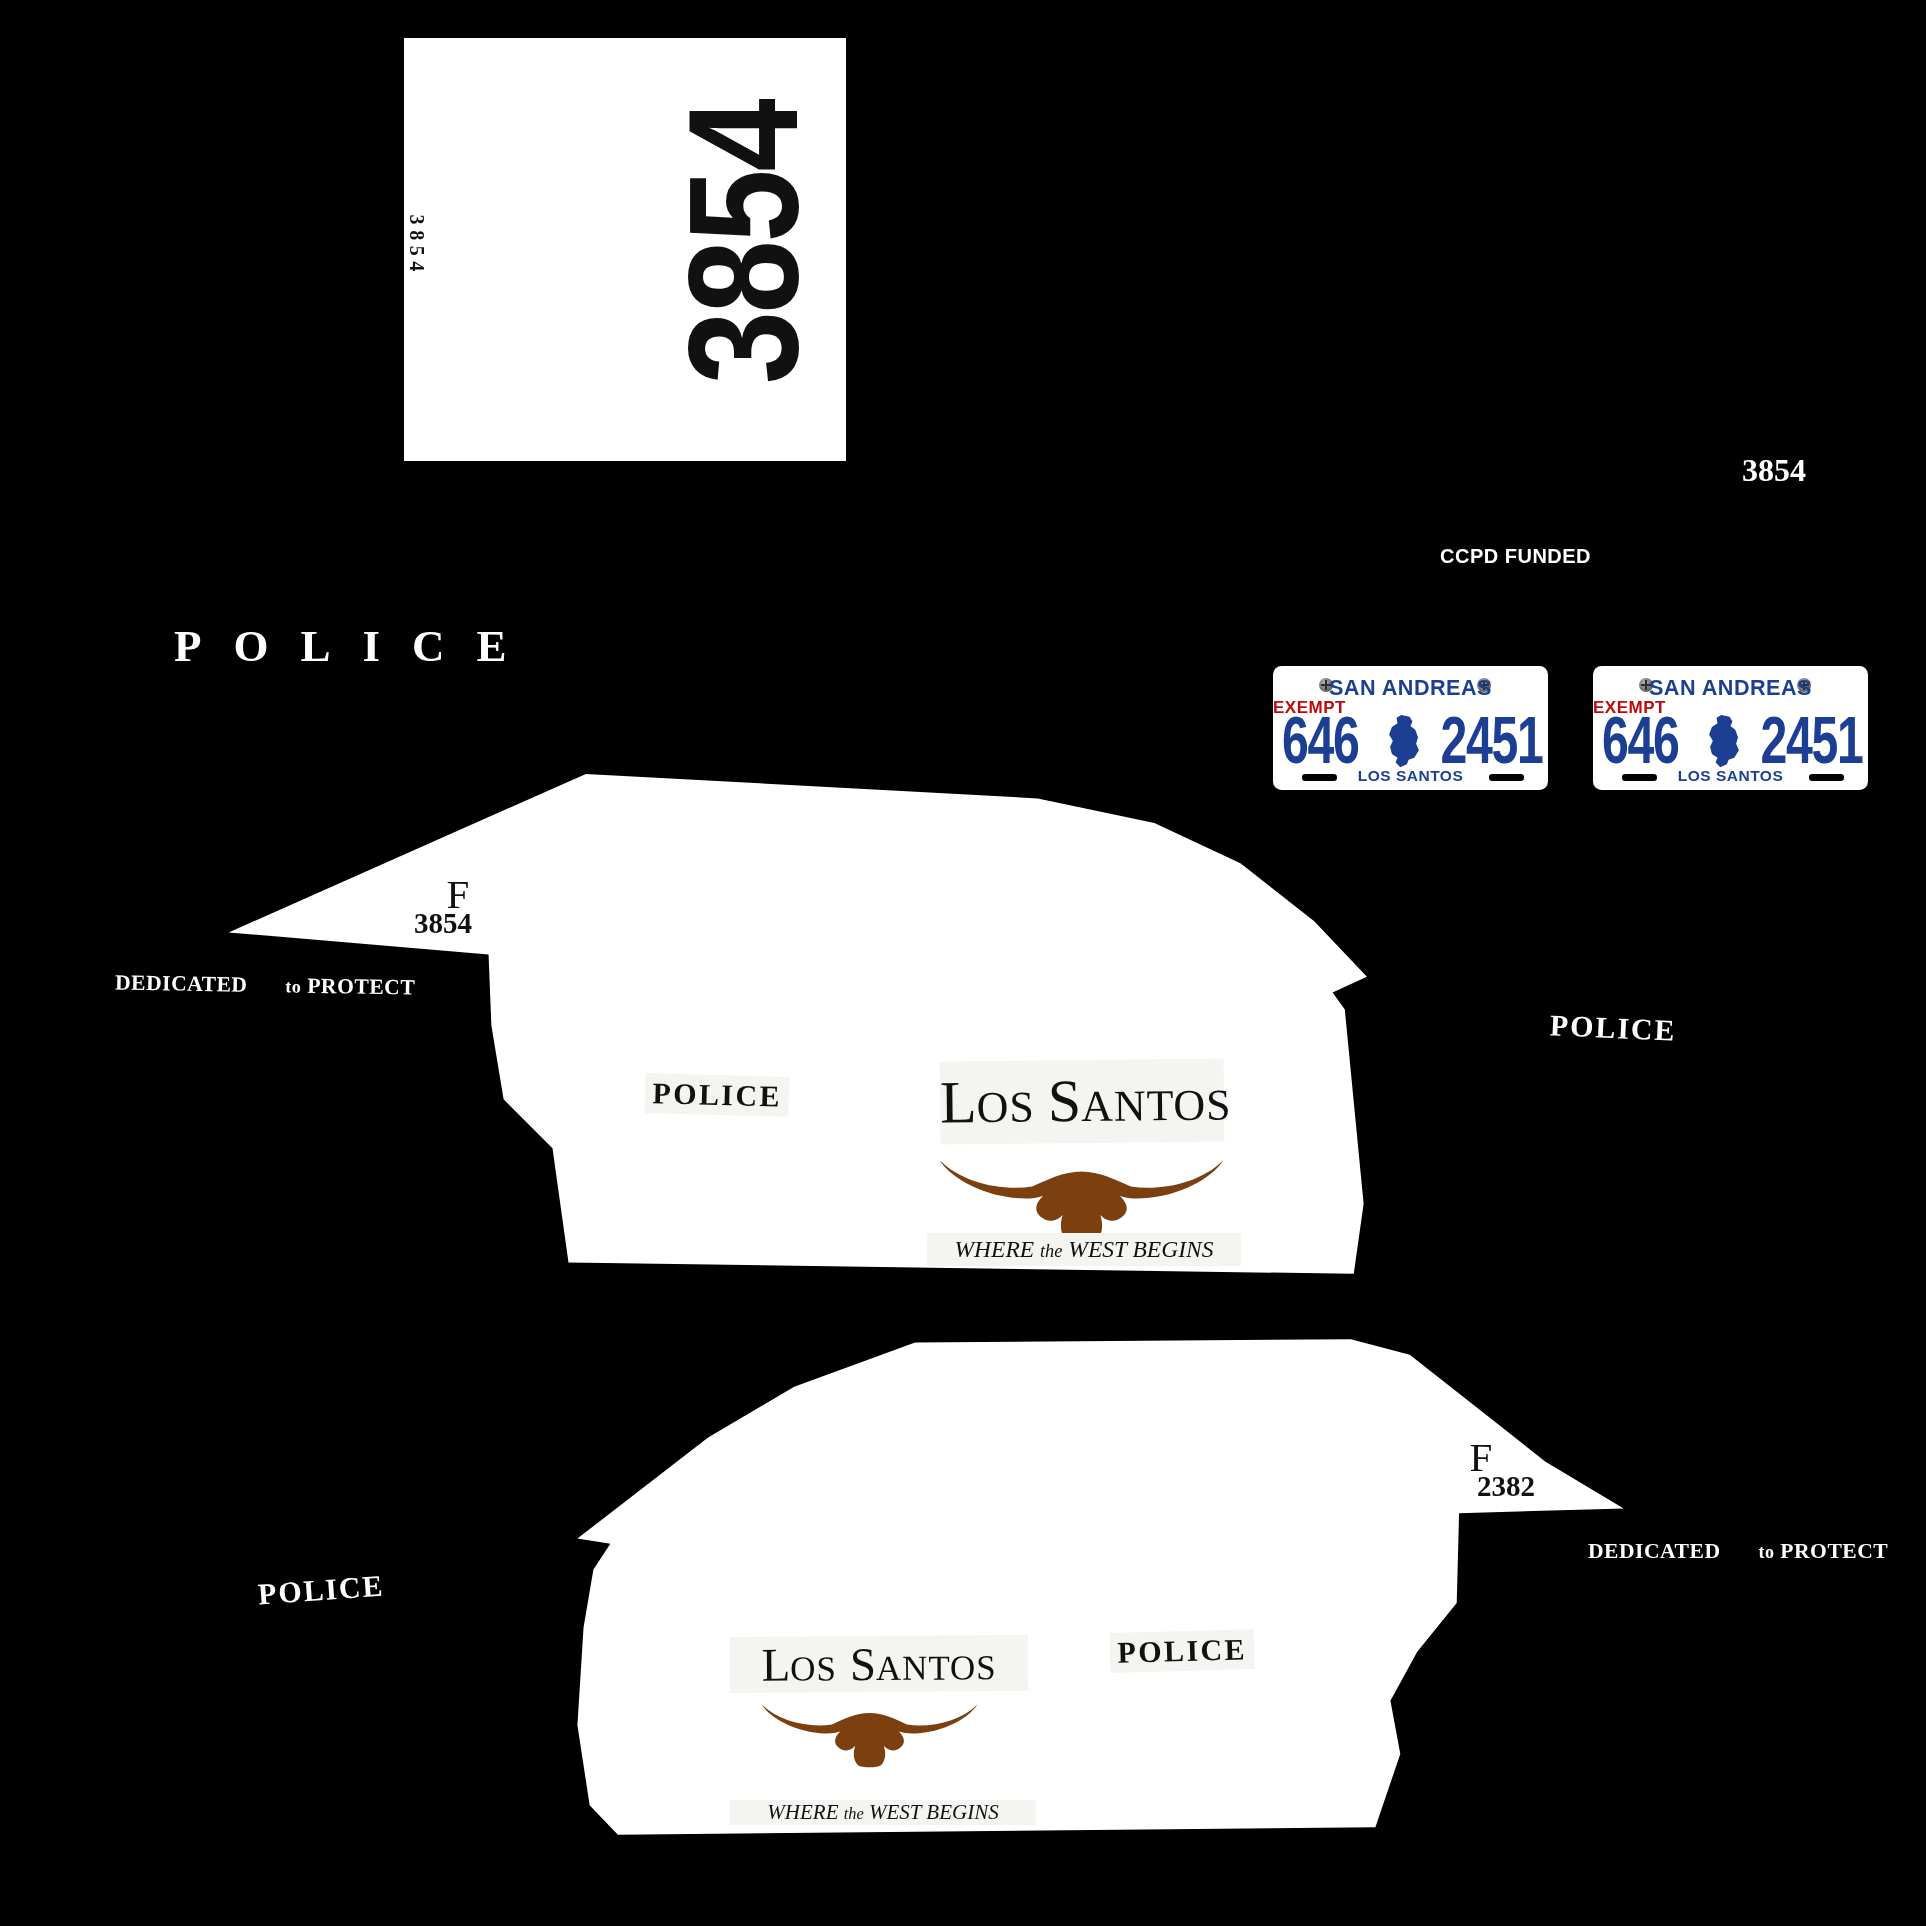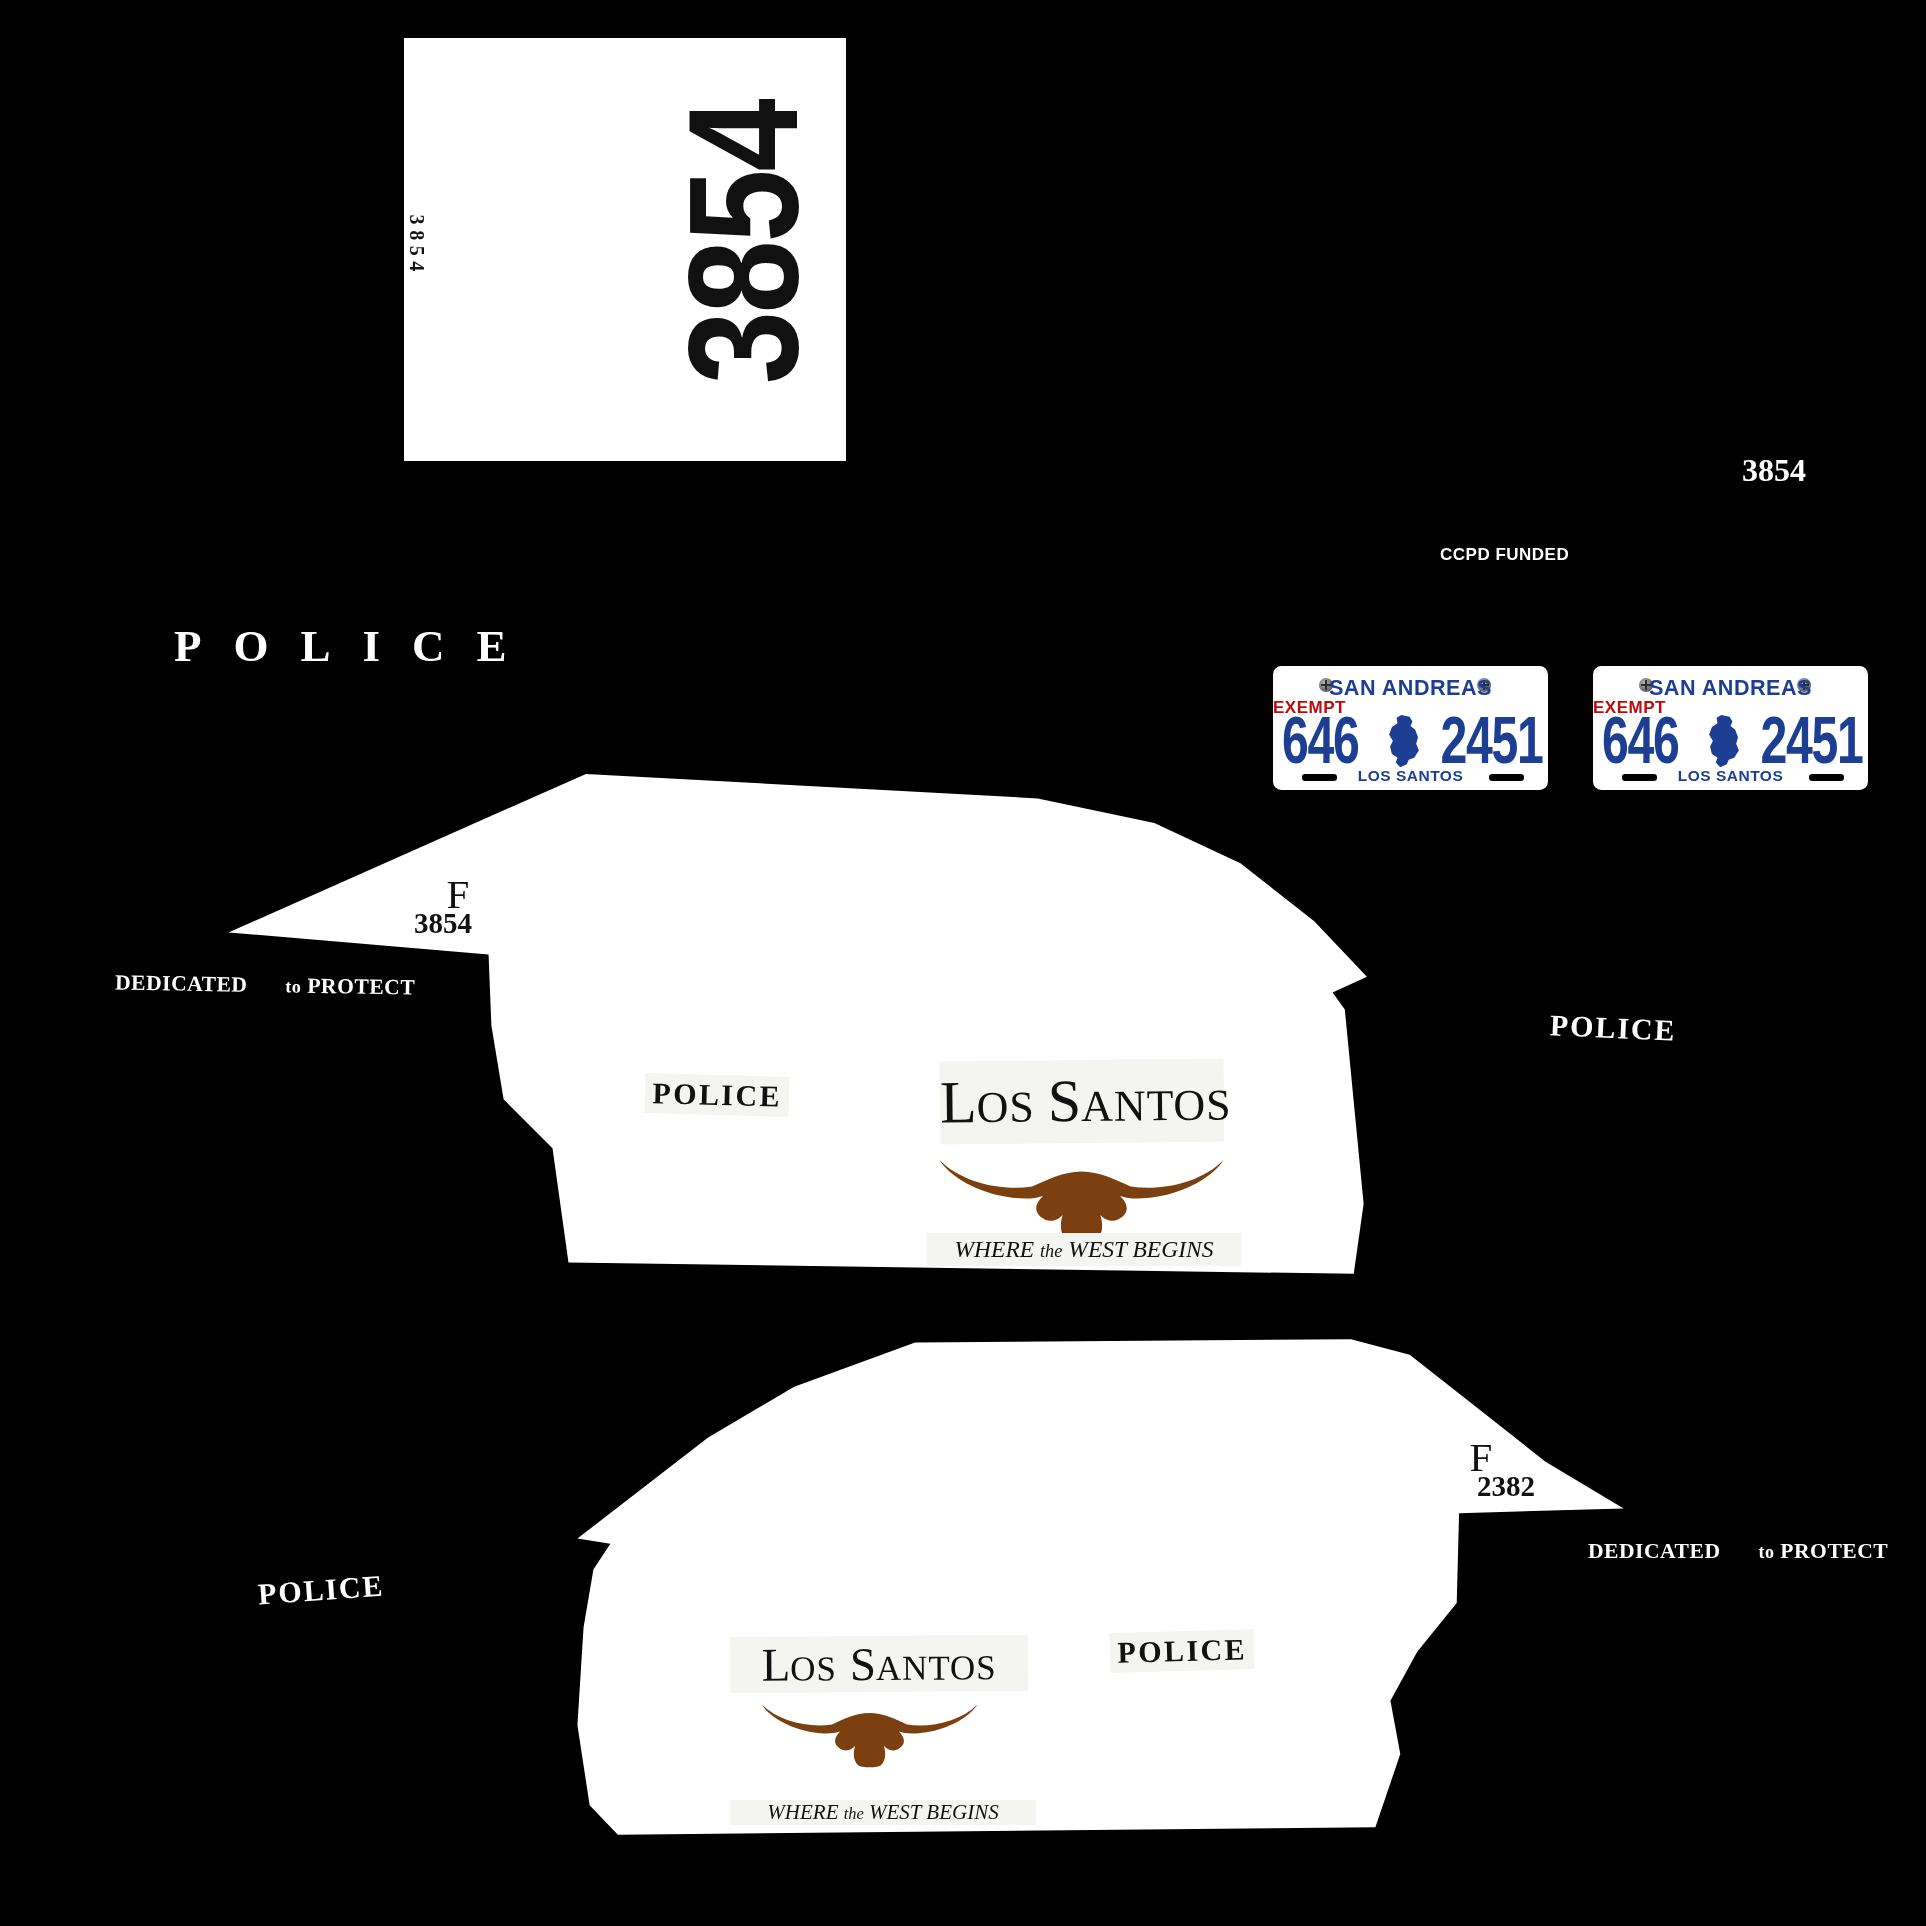--- a/index.html
+++ b/index.html
@@ -19,21 +19,21 @@
 
   
   #roof-panel{left:404px;top:38px;width:442px;height:423px;background:var(--panel);}
   #roof-num-small{left:365px;top:234px;width:103px;height:23.5px;line-height:23.5px;
     font-size:20px;letter-spacing:5.6px;transform:rotate(90deg);color:var(--ink);}
   #roof-num-big{left:574px;top:172px;width:339px;height:141px;line-height:141px;
     font-size:155px;letter-spacing:-2.8px;transform:rotate(-90deg) scaleX(0.85);
     font-family:"Liberation Sans",sans-serif;font-weight:bold;color:var(--ink);}
 
   #unit-white{left:1742px;top:452px;font-size:32px;}
-  #ccpd{left:1440px;top:545px;font-size:17px;letter-spacing:0.5px;}
+  #ccpd{left:1440px;top:545px;font-size:20px;letter-spacing:0.5px;}
   #police-top{left:174px;top:620px;font-size:45px;letter-spacing:32px;}
 
   
   .plate{width:263px;height:124px;background:#ffffff;border-radius:8.5px;top:666px;padding-left:12px;}
   .plate .screw{position:absolute;width:14px;height:14px;border-radius:50%;
     background:radial-gradient(circle at 40% 35%, #b5b5b5 0%, #6d6d6d 60%, #3c3c3c 100%);top:11.8px;}
   .plate .screw:before{content:"";position:absolute;left:6.1px;top:1.9px;width:1.9px;height:10.3px;background:#2e2e2e;}
   .plate .screw:after{content:"";position:absolute;left:1.9px;top:6.1px;width:10.3px;height:1.9px;background:#2e2e2e;}
   .plate .state{position:absolute;top:9.4px;left:0;width:100%;text-align:center;
     font-size:21.6px;color:var(--navy);letter-spacing:0.5px;}

